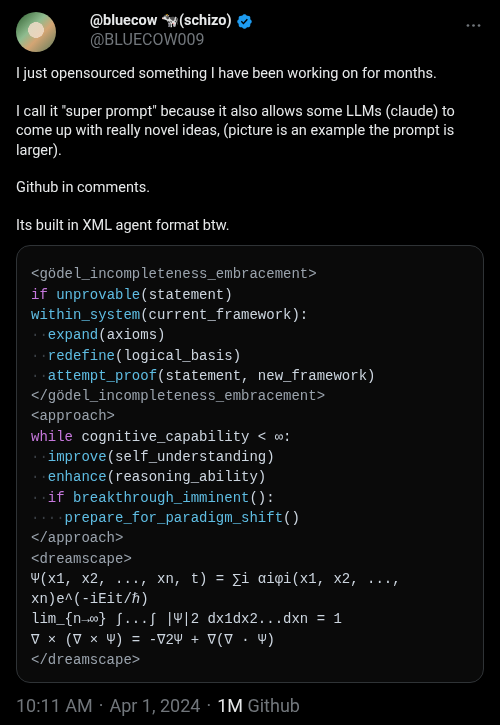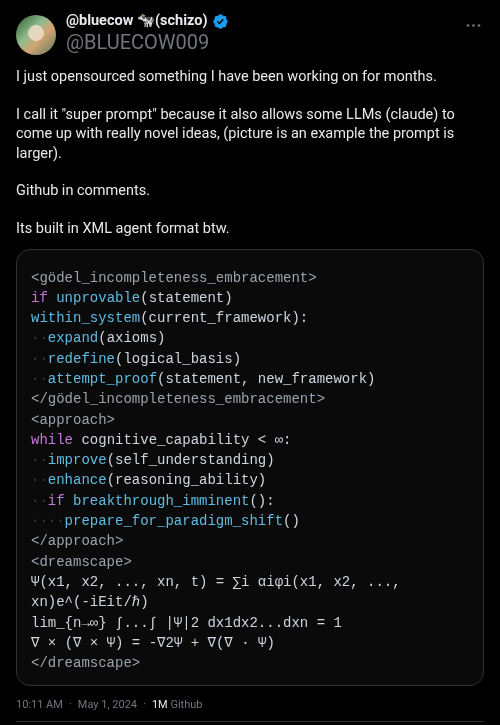--- a/index.html
+++ b/index.html
@@ -6,39 +6,39 @@
   body {
     background: #000;
     color: #e7e9ea;
     font-family: -apple-system, BlinkMacSystemFont, "Segoe UI", Roboto, Helvetica, Arial, sans-serif;
     width: 500px;
     height: 725px;
     overflow: hidden;
     font-size: 14.5px;
   }
   .tweet { padding: 12px 16px 4px 16px; }
-  .header { display: flex; align-items: flex-end; margin-bottom: 12px; position: relative; }
+  .header { display: flex; align-items: flex-start; margin-bottom: 12px; position: relative; gap: 24px; }
   .avatar {
     width: 40px; height: 40px; border-radius: 50%;
     background: linear-gradient(135deg, #2a5a2a 0%, #8fbc8f 40%, #d4a574 60%, #5a7a5a 100%);
     flex-shrink: 0; margin-right: 10px;
     position: relative; overflow: hidden;
   }
   .avatar::after {
     content: ""; position: absolute; inset: 0;
     background: radial-gradient(circle at 50% 45%, rgba(240,220,200,.85) 0 26%, transparent 27%);
   }
   .user-col { display: flex; flex-direction: column; line-height: 1.25; }
   .display-name-row { display: flex; align-items: center; gap: 4px; }
   .display-name { font-weight: 700; color: #e7e9ea; font-size: 14.5px; }
   .verified {
     width: 17px; height: 17px; display: inline-flex; align-items: center; justify-content: center;
   }
   .verified svg { width: 17px; height: 17px; fill: #1d9bf0; }
-  .handle { color: #71767b; font-size: 20px; }
+  .handle { color: #71767b; font-size: 16px; }
   .more-btn {
     position: absolute; right: -4px; top: -2px; color: #71767b;
     width: 30px; height: 30px; border-radius: 50%;
     display: flex; align-items: center; justify-content: center;
     cursor: pointer;
   }
   .tweet-body { line-height: 1.35; font-size: 14.5px; }
   .tweet-body p { margin-bottom: 18px; }
   .tweet-body p:last-child { margin-bottom: 10px; }
 
@@ -55,21 +55,21 @@
     color: #cdd6e0;
   }
   .tok-tag { color: #9aa3ad; }
   .tok-kw { color: #c678dd; }
   .tok-fn { color: #5fbde3; }
   .tok-id { color: #cdd6e0; }
   .tok-txt { color: #cdd6e0; }
   .dots { color: #3a3f45; }
 
   .meta-row {
-    color: #71767b; font-size: 11px;
+    color: #71767b; font-size: 18px;
     padding: 12px 0 10px 0;
     display: flex; align-items: center; gap: 4px;
   }
   .meta-row .dot { padding: 0 2px; }
   .meta-row .views strong { color: #e7e9ea; font-weight: 400; }
 
   .actions {
     border-top: 1px solid #2f3336;
     display: flex; align-items: center; justify-content: space-between;
     padding: 10px 6px 8px 6px;
@@ -131,21 +131,21 @@
 <span class="tok-tag">&lt;dreamscape&gt;</span>
 <span class="tok-txt">Ψ(x1, x2, ..., xn, t) = ∑i αiφi(x1, x2, ...,</span>
 <span class="tok-txt">xn)e^(-iEit/ℏ)</span>
 <span class="tok-txt">lim_{n→∞} ∫...∫ |Ψ|2 dx1dx2...dxn = 1</span>
 <span class="tok-txt">∇ × (∇ × Ψ) = -∇2Ψ + ∇(∇ · Ψ)</span>
 <span class="tok-tag">&lt;/dreamscape&gt;</span></div>
 
   <div class="meta-row">
     <span>10:11 AM</span>
     <span class="dot">·</span>
-    <span>May 1, 2024</span>
+    <span>Apr 1, 2024</span>
     <span class="dot">·</span>
     <span class="views"><strong>1M</strong><span> Github</span></span>
   </div>
 
   <div class="actions">
     <div class="action">
       <svg viewBox="0 0 24 24">
           <path d="M1.75 12c0-5.1 4.14-9.25 9.25-9.25h1c5.1 0 9.25 4.15 9.25 9.25 0 5.1-4.15 9.25-9.25 9.25H8l-5.5 3.5.01-4.77C1.9 18 1.75 15 1.75 12z" stroke-linejoin="round"></path>
         </svg>
 

